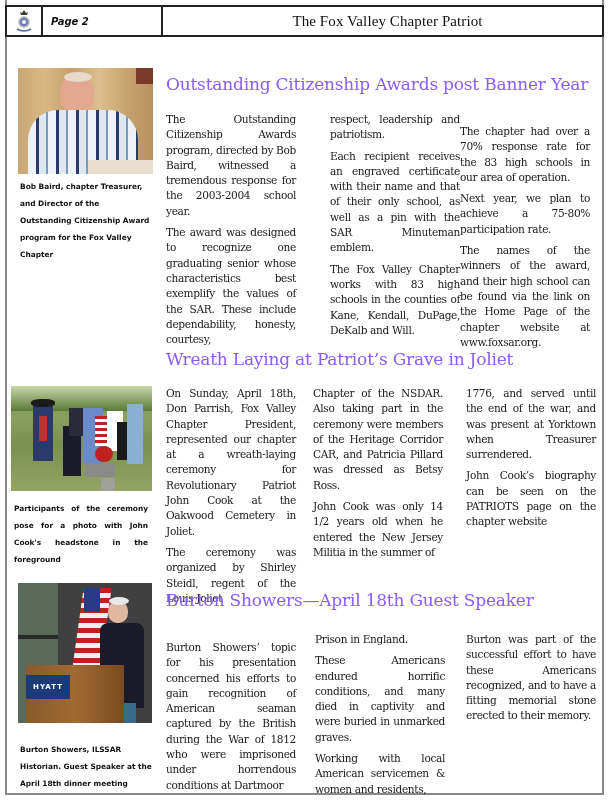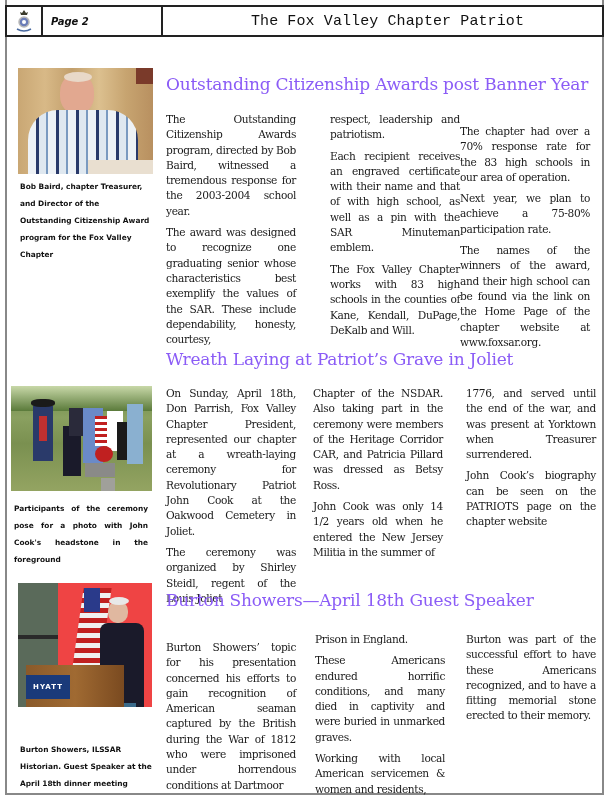--- a/index.html
+++ b/index.html
@@ -1,21 +1,21 @@
 <!DOCTYPE html>
 <html><head>
 <meta charset="utf-8">
 <style>
   html, body { margin:0; padding:0; background:#ffffff; }
   body { width:611px; height:800px; position:relative; overflow:hidden; font-family:"Liberation Serif", serif; color:#111; }
   .frame { position:absolute; left:5px; top:0; width:599px; height:795px; border-left:2px solid #888; border-right:2px solid #888; border-bottom:2px solid #888; box-sizing:border-box; }
   .header { position:absolute; left:5px; top:5px; width:599px; height:32px; border:2px solid #222; box-sizing:border-box; display:flex; background:#fff; }
   .hdr-logo { width:34px; border-right:2px solid #222; display:flex; align-items:center; justify-content:center; }
   .hdr-page { width:120px; border-right:2px solid #222; display:flex; align-items:center; padding-left:8px; box-sizing:border-box; font-family:"DejaVu Sans", sans-serif; font-style:italic; font-weight:bold; font-size:10px; }
-  .hdr-title { flex:1; display:flex; align-items:center; justify-content:center; font-family:Liberation Mono, monospace; font-size:15px; letter-spacing:0.1px; padding-left:10px; }
+  .hdr-title { flex:1; display:flex; align-items:center; justify-content:center; font-family:Liberation Serif, serif; font-size:15px; letter-spacing:0.1px; padding-left:10px; }
   .photo { position:absolute; overflow:hidden; }
   .caption { position:absolute; font-family:"DejaVu Sans", sans-serif; font-weight:bold; font-size:7.4px; line-height:17px; color:#111; }
   .headline { position:absolute; left:166px; font-family:"DejaVu Serif", serif; font-size:17px; letter-spacing:-0.2px; color:#8b5cf6; white-space:nowrap; }
   .col { position:absolute; width:130px; font-family:"DejaVu Serif", serif; font-size:10.6px; line-height:15.3px; text-align:justify; color:#1a1a1a; letter-spacing:-0.35px; }
   .col p { margin:0 0 6px 0; }
 </style>
 </head>
 <body>
 
 <div class="frame"></div>
@@ -43,21 +43,21 @@
 <div class="caption" style="left:20px;top:178px;width:130px;">Bob Baird, chapter Treasurer, and Director of the Outstanding Citizenship Award program for the Fox Valley Chapter</div>
 
 <div class="headline" style="top:74px;">Outstanding Citizenship Awards post Banner Year</div>
 
 <div class="col" style="left:166px;top:112px;">
   <p>The Outstanding Citizenship Awards program, directed by Bob Baird, witnessed a tremendous response for the 2003-2004 school year.</p>
   <p>The award was designed to recognize one graduating senior whose characteristics best exemplify the values of the SAR. These include dependability, honesty, courtesy,</p>
 </div>
 <div class="col" style="left:330px;top:112px;">
   <p>respect, leadership and patriotism.</p>
-  <p>Each recipient receives an engraved certificate with their name and that of with high school, as well as a pin with the SAR Minuteman emblem.</p>
+  <p>Each recipient receives an engraved certificate with their name and that of their only school, as well as a pin with the SAR Minuteman emblem.</p>
   <p>The Fox Valley Chapter works with 83 high schools in the counties of Kane, Kendall, DuPage, DeKalb and Will.</p>
 </div>
 <div class="col" style="left:460px;top:124px;">
   <p>The chapter had over a 70% response rate for the 83 high schools in our area of operation.</p>
   <p>Next year, we plan to achieve a 75-80% participation rate.</p>
   <p>The names of the winners of the award, and their high school can be found via the link on the Home Page of the chapter website at www.foxsar.org.</p>
 </div>
 
 <div class="photo" style="left:11px;top:386px;width:141px;height:105px;background:linear-gradient(180deg,#6a8a4a 0%,#8aa060 30%,#7a9050 55%,#94a462 100%);">
   <div style="position:absolute;left:0;top:0;width:141px;height:25px;background:linear-gradient(180deg,#c8d8a8,#5a7a3a);"></div>
@@ -85,21 +85,21 @@
 </div>
 <div class="col" style="left:313px;top:386px;">
   <p>Chapter of the NSDAR. Also taking part in the ceremony were members of the Heritage Corridor CAR, and Patricia Pillard was dressed as Betsy Ross.</p>
   <p>John Cook was only 14 1/2 years old when he entered the New Jersey Militia in the summer of</p>
 </div>
 <div class="col" style="left:466px;top:386px;">
   <p>1776, and served until the end of the war, and was present at Yorktown when Treasurer surrendered.</p>
   <p>John Cook’s biography can be seen on the PATRIOTS page on the chapter website</p>
 </div>
 
-<div class="photo" style="left:18px;top:583px;width:134px;height:124px;background:#ef4444;">
+<div class="photo" style="left:18px;top:583px;width:134px;height:140px;background:#404040;">
   <div style="position:absolute;left:0;top:0;width:40px;height:150px;background:#5a6a5a;"></div>
   <div style="position:absolute;left:0;top:52px;width:40px;height:4px;background:#2a2a2a;"></div>
   <div style="position:absolute;left:60px;top:5px;width:28px;height:80px;background:repeating-linear-gradient(180deg,#c02020 0 5px,#f0f0f0 5px 10px);transform:skewX(-8deg);"></div>
   <div style="position:absolute;left:66px;top:5px;width:16px;height:24px;background:#2a3a8a;"></div>
   <div style="position:absolute;left:90px;top:18px;width:20px;height:22px;border-radius:45%;background:#e0b8a0;"></div>
   <div style="position:absolute;left:91px;top:14px;width:20px;height:8px;border-radius:50%;background:#e8e8e8;"></div>
   <div style="position:absolute;left:82px;top:40px;width:44px;height:85px;background:#1a1a2a;border-radius:8px 8px 0 0;"></div>
   <div style="position:absolute;left:92px;top:120px;width:26px;height:30px;background:#3a6a8a;"></div>
   <div style="position:absolute;left:8px;top:82px;width:98px;height:68px;background:linear-gradient(90deg,#8a5a2a,#a06a32,#7a4a20);"></div>
   <div style="position:absolute;left:8px;top:92px;width:44px;height:24px;background:#1a3a7a;color:#fff;font-family:'DejaVu Sans',sans-serif;font-size:7px;font-weight:bold;display:flex;align-items:center;justify-content:center;letter-spacing:1px;">HYATT</div>

